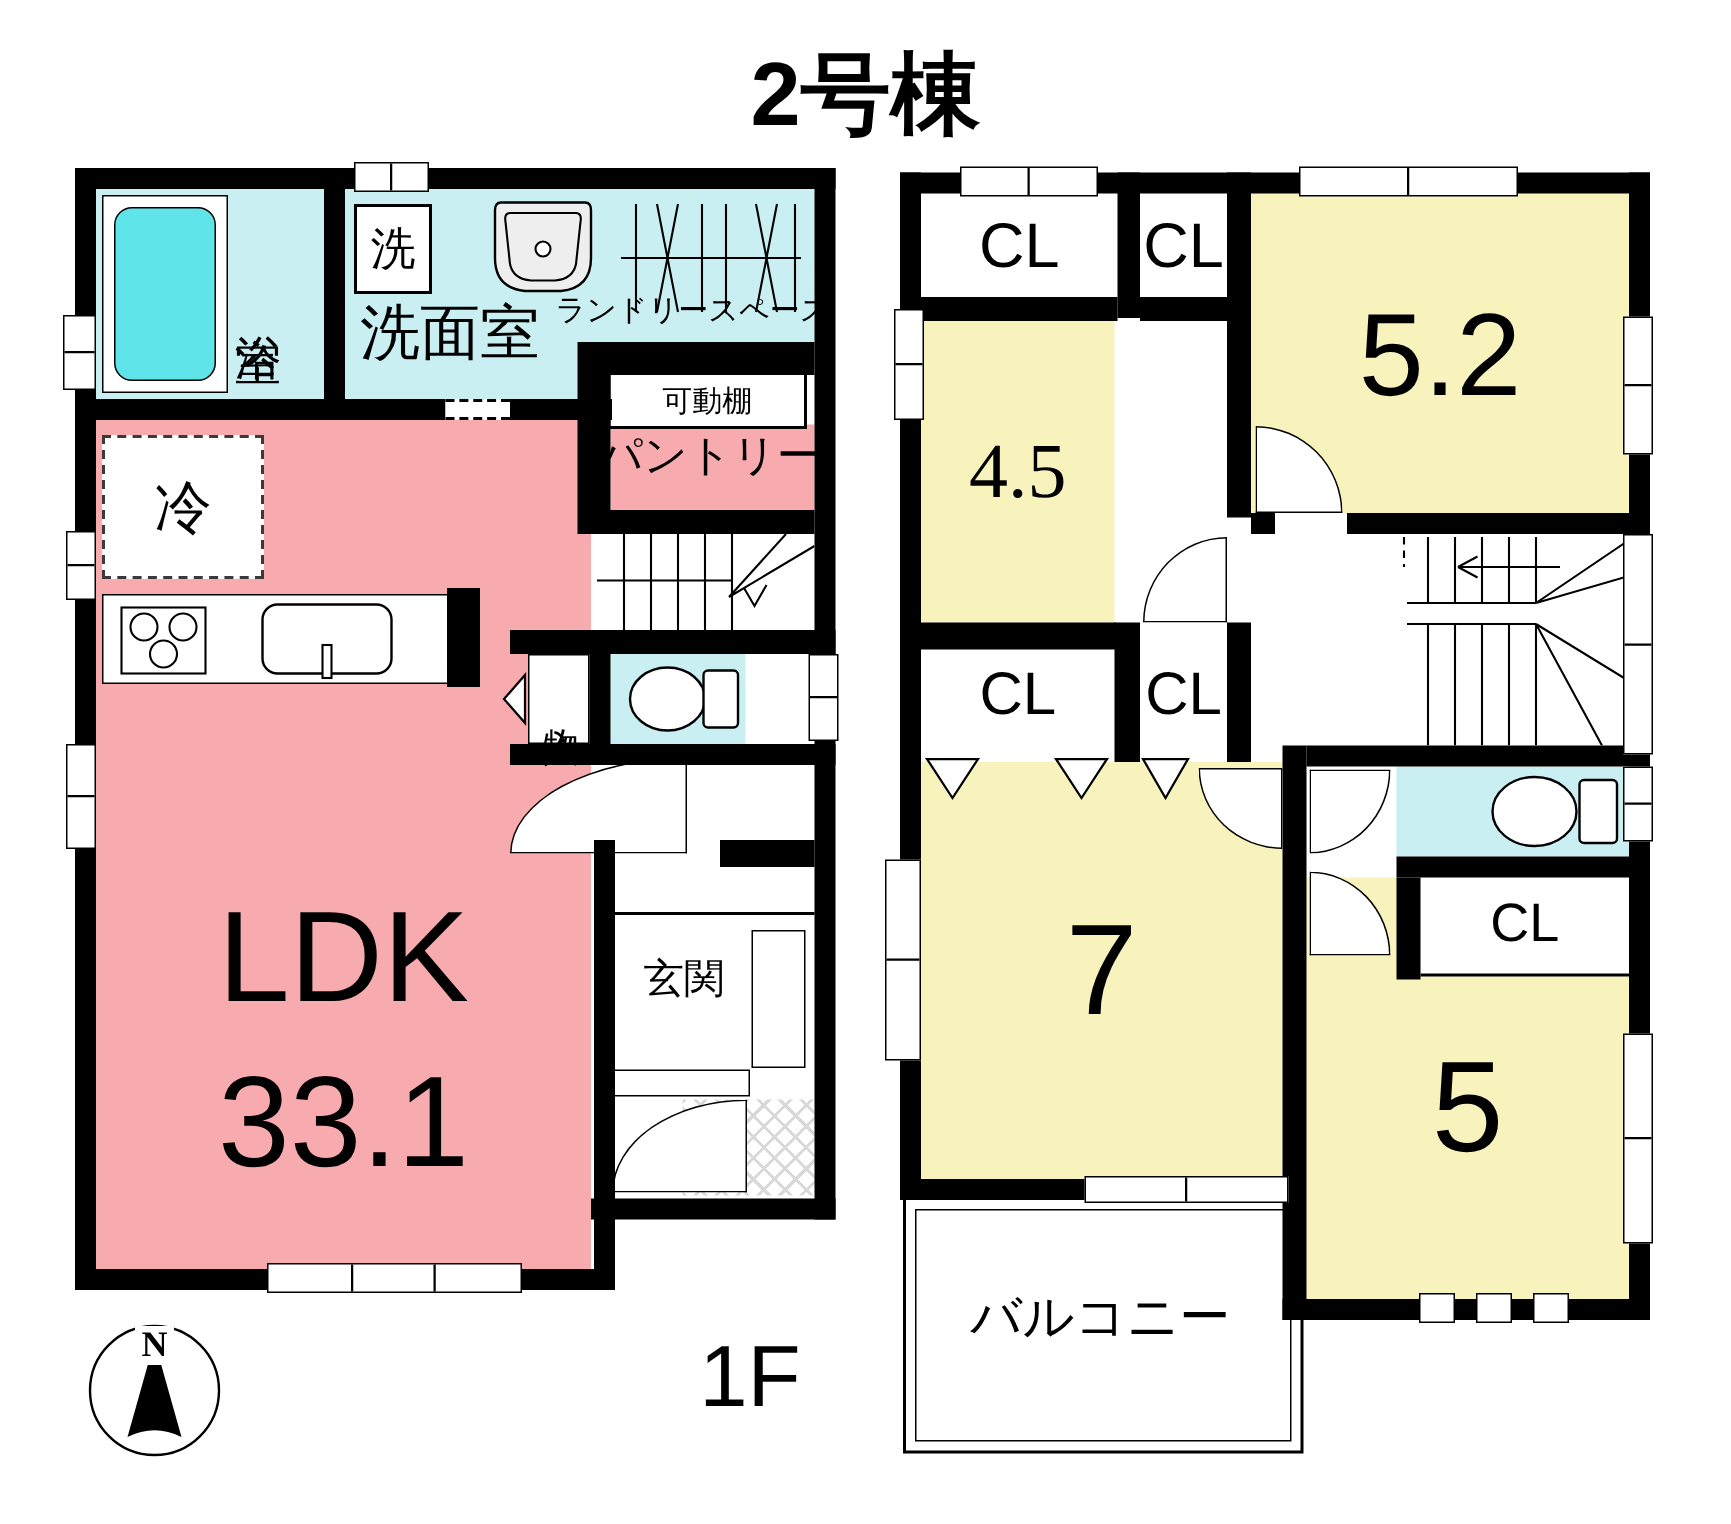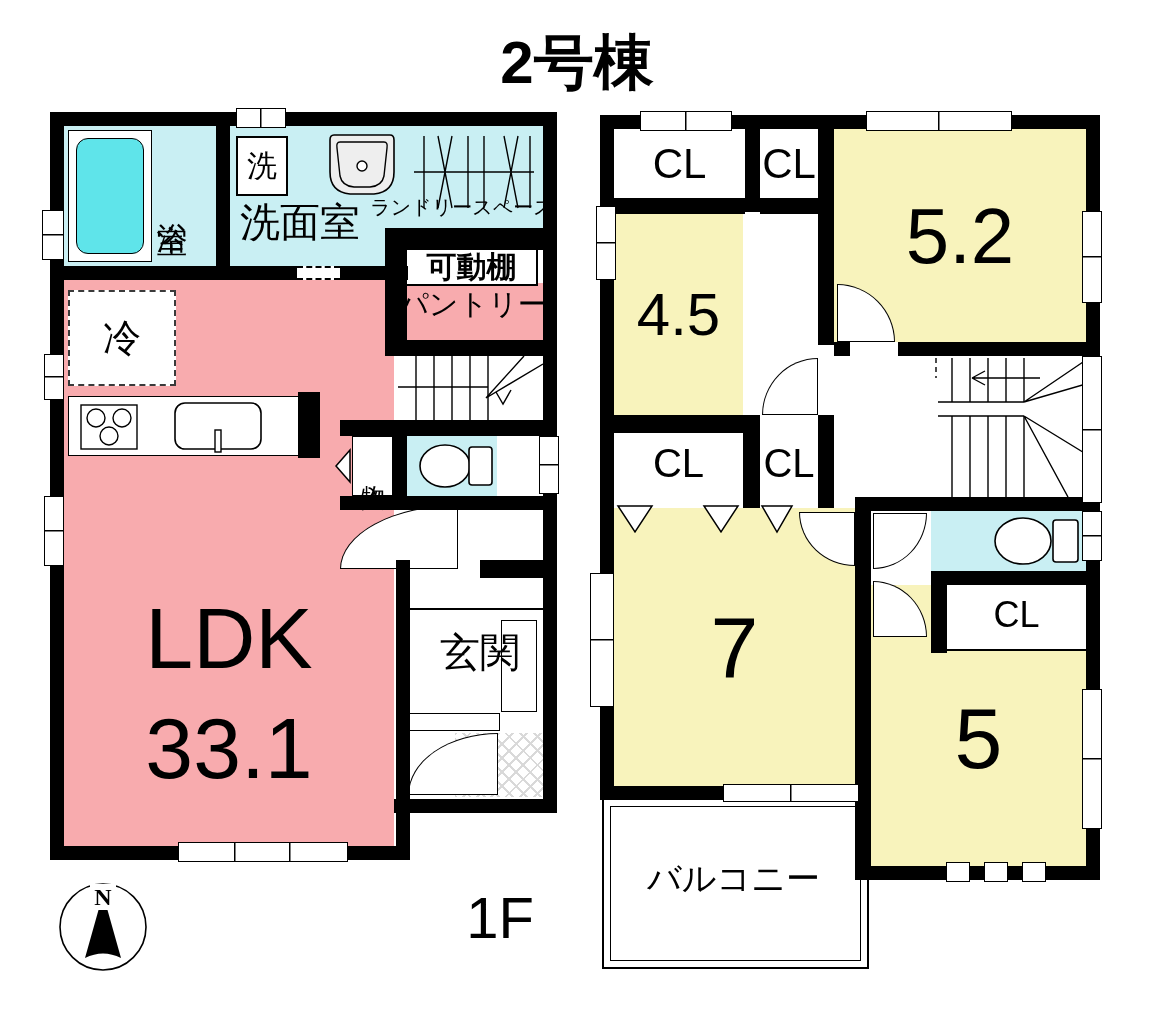--- a/index.html
+++ b/index.html
@@ -82,21 +82,21 @@
       <path d="M12 6 V78"></path>
       <path d="M26 6 L40 78 M40 6 L26 78"></path>
       <path d="M56 6 V78"></path>
       <path d="M72 6 V78"></path>
       <path d="M92 6 L106 78 M106 6 L92 78"></path>
       <path d="M118 6 V78"></path>
     </g>
   </svg>
 
   <div class="box" style="left:405px;top:248px;width:133px;height:38px;">
-    <span style="font-size:30px;font-weight:bold;">可動棚</span>
+    <span style="font-size:20px;">可動棚</span>
   </div>
 
   <div class="dashbox" style="left:68px;top:290px;width:108px;height:96px;">
     <span style="font-size:38px;">冷</span>
   </div>
 
   <div class="abs white" style="left:68px;top:396px;width:232px;height:60px;border:1.5px solid #000;box-sizing:border-box;"></div>
   <svg class="abs" style="left:80px;top:404px;" width="58" height="46" viewBox="0 0 58 46">
     <rect x="1" y="1" width="56" height="44" fill="#fff" stroke="#000" stroke-width="1.4"></rect>
     <circle cx="16" cy="14" r="9" fill="none" stroke="#000" stroke-width="1.4"></circle>
@@ -223,26 +223,26 @@
   <div class="win" style="left:1022px;top:862px;width:24px;height:20px;"></div>
   <div class="win win-v" style="left:723px;top:784px;width:136px;height:18px;"></div>
 
   <div class="txt vtxt" style="left:152px;top:160px;width:40px;height:80px;font-size:31px;">浴室</div>
   <div class="txt" style="left:238px;top:202px;width:124px;height:40px;font-size:40px;">洗面室</div>
   <div class="txt" style="left:382px;top:194px;width:160px;height:26px;font-size:20px;">ランドリースペース</div>
   <div class="txt" style="left:402px;top:288px;width:142px;height:32px;font-size:29px;">パントリー</div>
   <div class="txt" style="left:64px;top:590px;width:330px;height:95px;font-size:86px;">LDK</div>
   <div class="txt" style="left:64px;top:700px;width:330px;height:95px;font-size:86px;">33.1</div>
   <div class="txt vtxt" style="left:355px;top:438px;width:36px;height:56px;font-size:24px;letter-spacing:0;">物入</div>
-  <div class="txt" style="left:432px;top:630px;width:96px;height:44px;font-size:40px;">玄関</div>
+  <div class="txt" style="left:408px;top:630px;width:96px;height:44px;font-size:27px;">玄関</div>
   <div class="txt" style="left:430px;top:882px;width:140px;height:72px;font-size:58px;">1F</div>
 
   <div class="txt" style="left:614px;top:129px;width:131px;height:69px;font-size:42px;">CL</div>
   <div class="txt" style="left:760px;top:129px;width:58px;height:69px;font-size:42px;">CL</div>
-  <div class="txt" style="left:614px;top:214px;width:129px;height:201px;font-size:60px;">4.5</div>
+  <div class="txt" style="left:614px;top:214px;width:129px;height:201px;font-size:52px;font-family:Liberation Serif, serif;">4.5</div>
   <div class="txt" style="left:834px;top:129px;width:252px;height:213px;font-size:78px;">5.2</div>
   <div class="txt" style="left:614px;top:433px;width:129px;height:60px;font-size:40px;">CL</div>
   <div class="txt" style="left:760px;top:433px;width:58px;height:60px;font-size:40px;">CL</div>
   <div class="txt" style="left:614px;top:508px;width:241px;height:278px;font-size:86px;">7</div>
   <div class="txt" style="left:947px;top:585px;width:139px;height:60px;font-size:36px;">CL</div>
   <div class="txt" style="left:871px;top:610px;width:215px;height:256px;font-size:86px;">5</div>
   <div class="txt" style="left:602px;top:855px;width:263px;height:46px;font-size:34px;">バルコニー</div>
 
   <div class="abs" style="left:56px;top:878px;width:94px;height:94px;">
     <svg width="94" height="94" viewBox="0 0 94 94">

